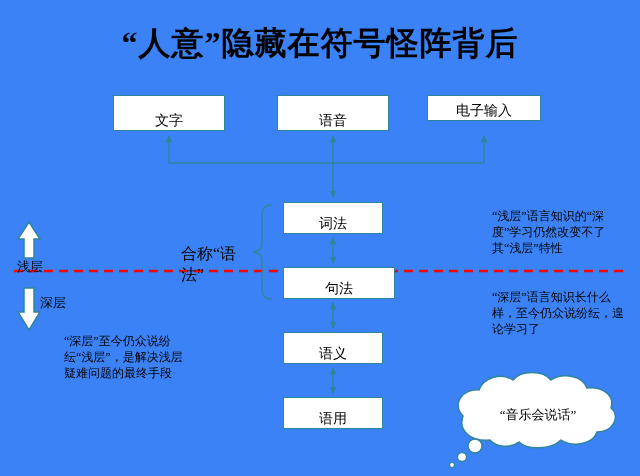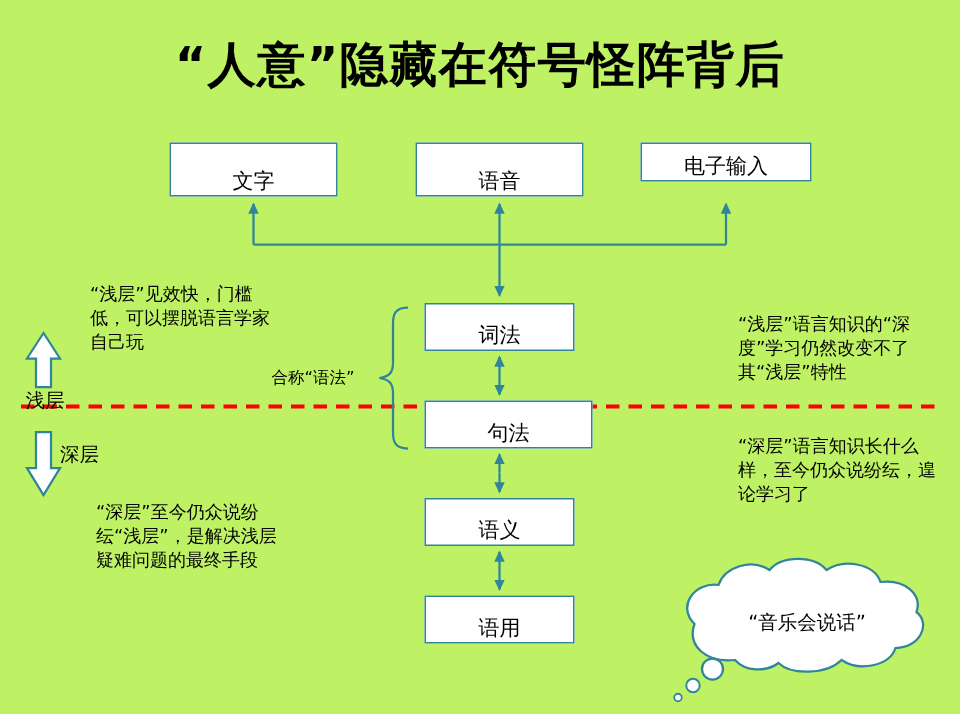--- a/index.html
+++ b/index.html
@@ -1,26 +1,26 @@
 <!DOCTYPE html>
 <html><head>
 <meta charset="utf-8">
 <style>
   html,body{margin:0;padding:0;background:#ffffff;}
   body{font-family:"DejaVu Sans","Liberation Sans",sans-serif;}
-  .canvas{position:relative;width:640px;height:476px;background:#bef264;overflow:hidden;}
+  .canvas{position:relative;width:640px;height:476px;background:#3b82f6;overflow:hidden;font-family:Liberation Serif, serif;}
   .title{position:absolute;top:22px;left:0;width:640px;text-align:center;
          font-size:32px;font-weight:bold;color:#000;letter-spacing:1px;z-index:2;}
   .box{position:absolute;background:#fff;border:1.6px solid #31859b;
        display:flex;align-items:flex-end;justify-content:center;
        font-size:14px;color:#000;z-index:2;box-sizing:border-box;}
   .note{position:absolute;font-size:12px;color:#000;line-height:1.35;z-index:2;
         word-break:break-all;}
   .layer-label{position:absolute;font-size:13px;color:#000;z-index:2;}
-  .brace-label{position:absolute;font-size:11px;color:#000;z-index:2;}
+  .brace-label{position:absolute;font-size:16px;color:#000;z-index:2;}
   .cloud-text{position:absolute;font-size:13px;color:#000;text-align:center;z-index:2;}
   svg.overlay{position:absolute;top:0;left:0;z-index:1;}
 </style>
 </head>
 <body>
 
 <div class="canvas">
 
   <svg class="overlay" width="640" height="476" viewBox="0 0 640 476">
     <defs>
@@ -90,20 +90,19 @@
   </div>
   <div class="box" style="left:283px;top:397px;width:100px;height:32px;">
     <span>语用</span>
   </div>
 
   <div class="brace-label" style="left:181px;top:244px;width:70px;">合称“语法”</div>
 
   <div class="layer-label" style="left:17px;top:258px;">浅层</div>
   <div class="layer-label" style="left:40px;top:294px;">深层</div>
 
-  <div class="note" style="left:60px;top:188px;width:122px;">“浅层”见效快，门槛低，可以摆脱语言学家自己玩</div>
   <div class="note" style="left:64px;top:333px;width:128px;">“深层”至今仍众说纷纭“浅层”，是解决浅层疑难问题的最终手段</div>
   <div class="note" style="left:492px;top:208px;width:132px;">“浅层”语言知识的“深度”学习仍然改变不了其“浅层”特性</div>
   <div class="note" style="left:492px;top:289px;width:134px;">“深层”语言知识长什么样，至今仍众说纷纭，遑论学习了</div>
 
   <div class="cloud-text" style="left:468px;top:406px;width:140px;">“音乐会说话”</div>
 
 </div>
 
 </body></html>

